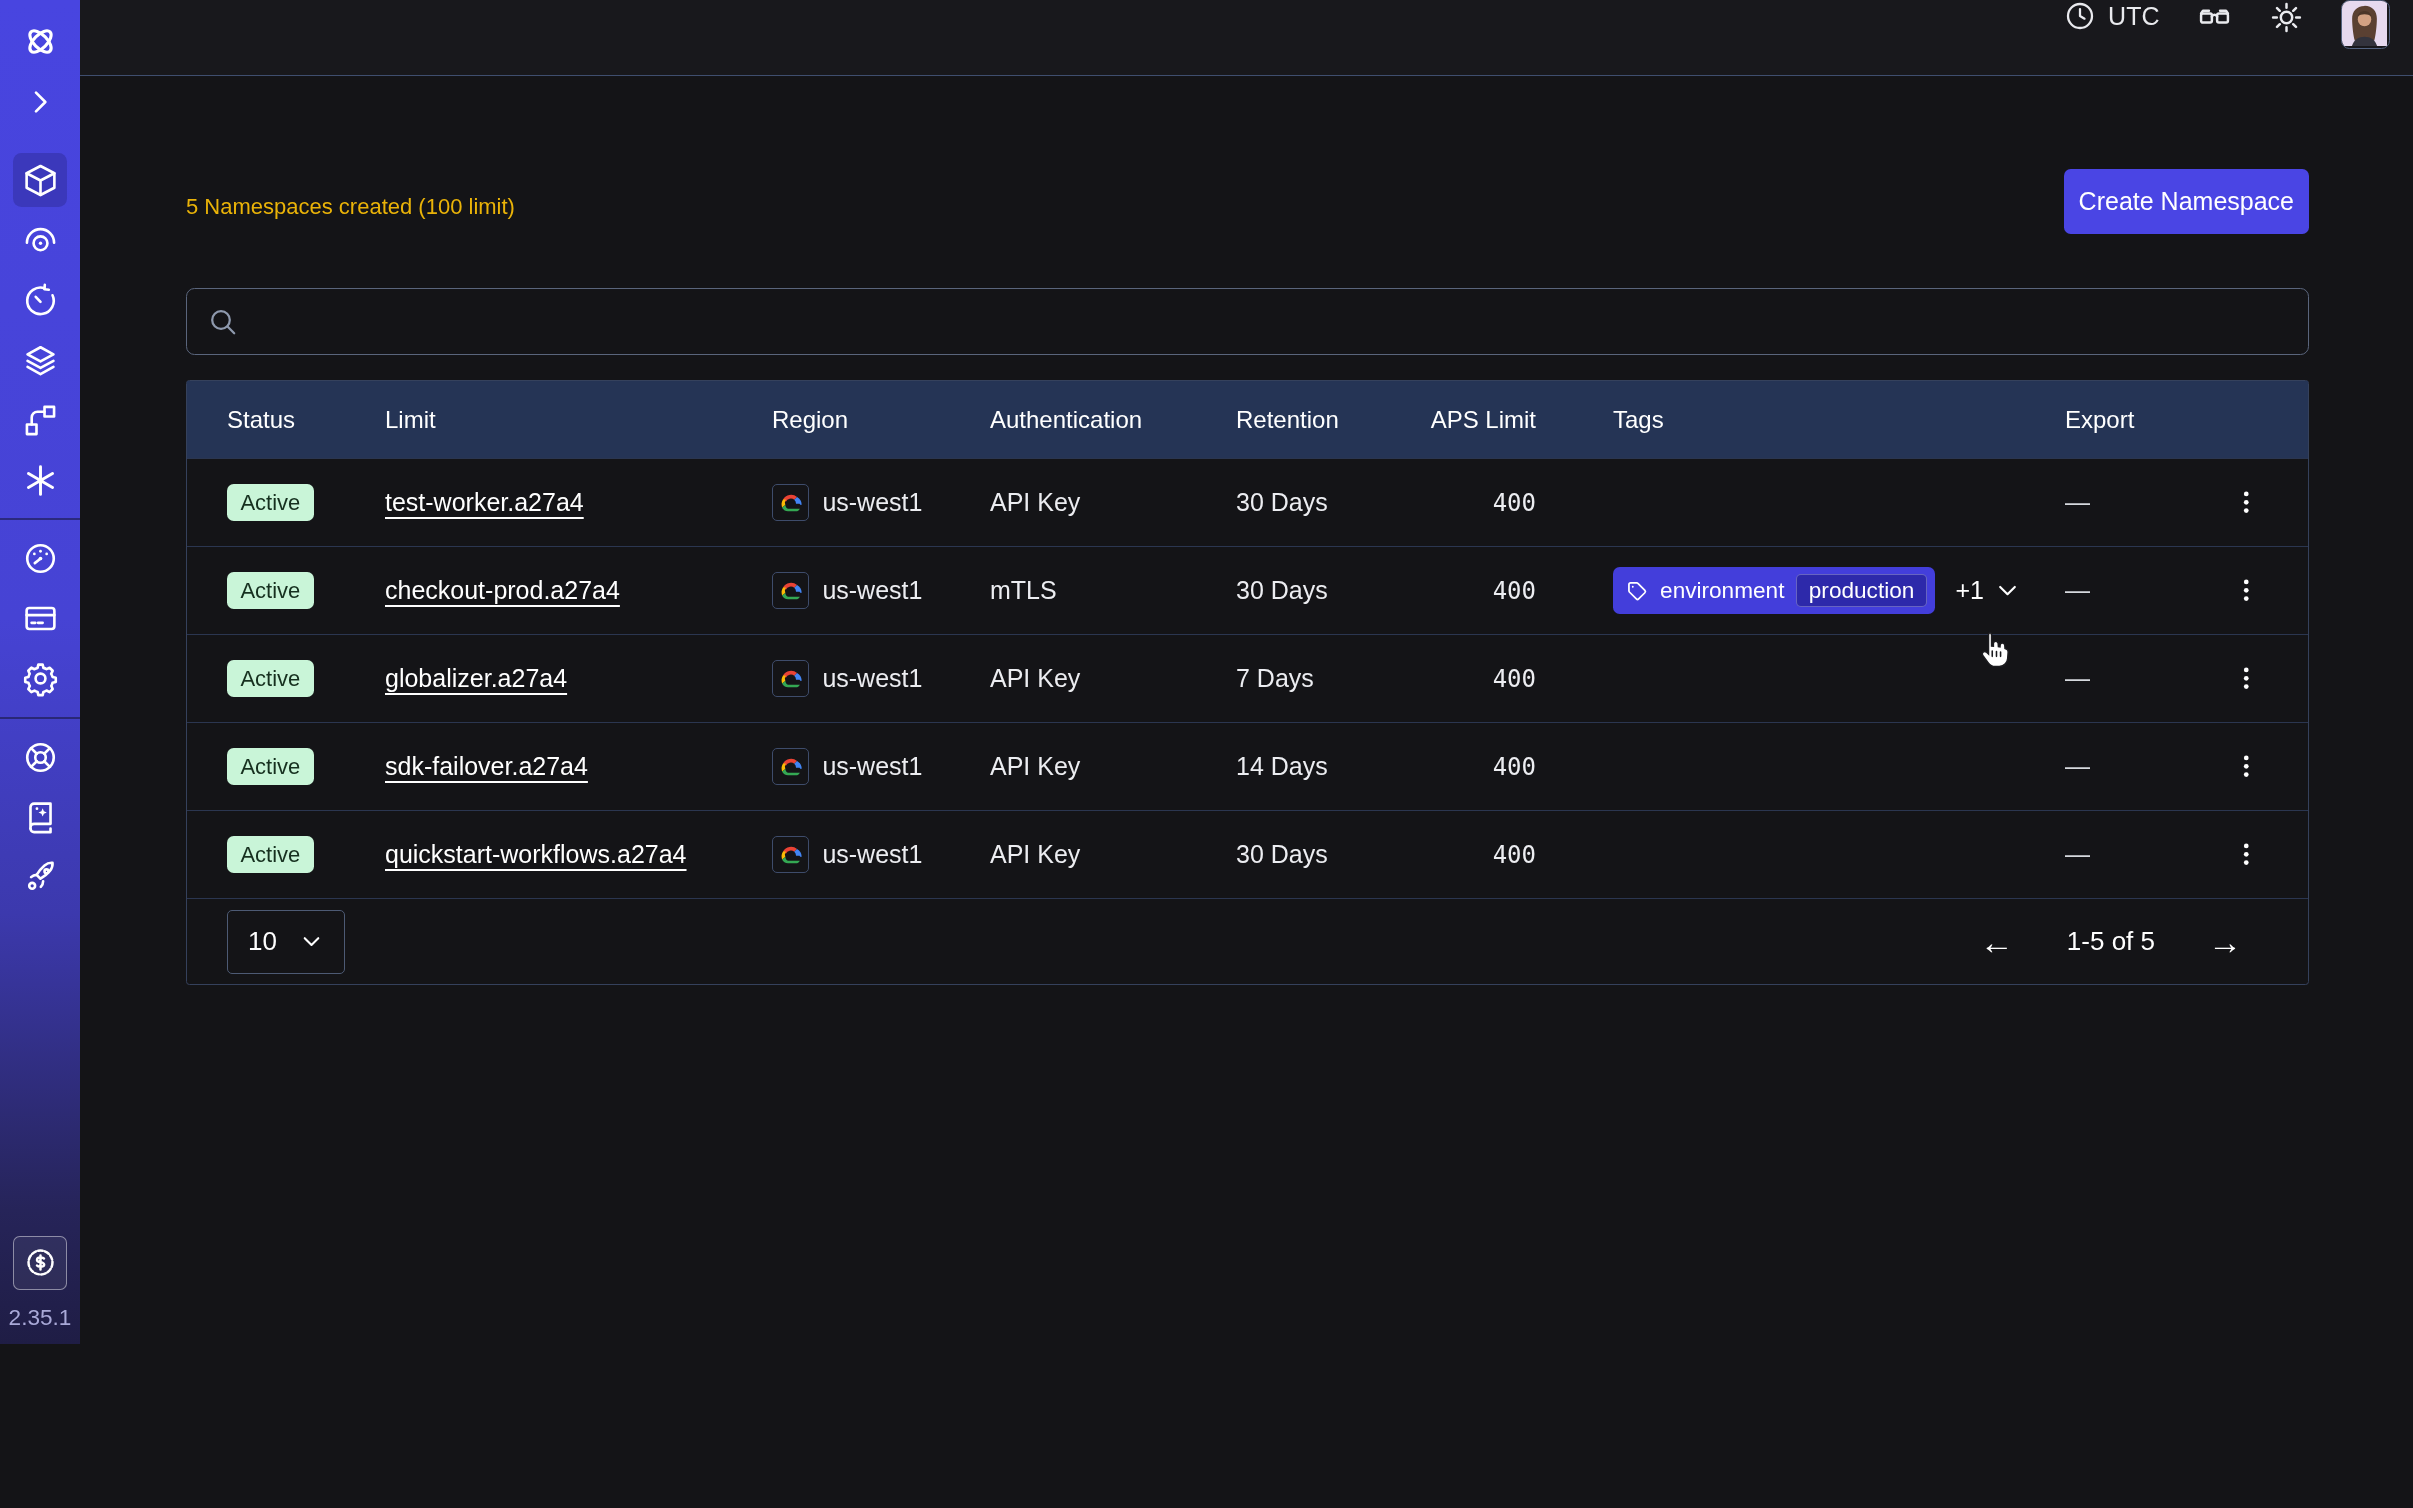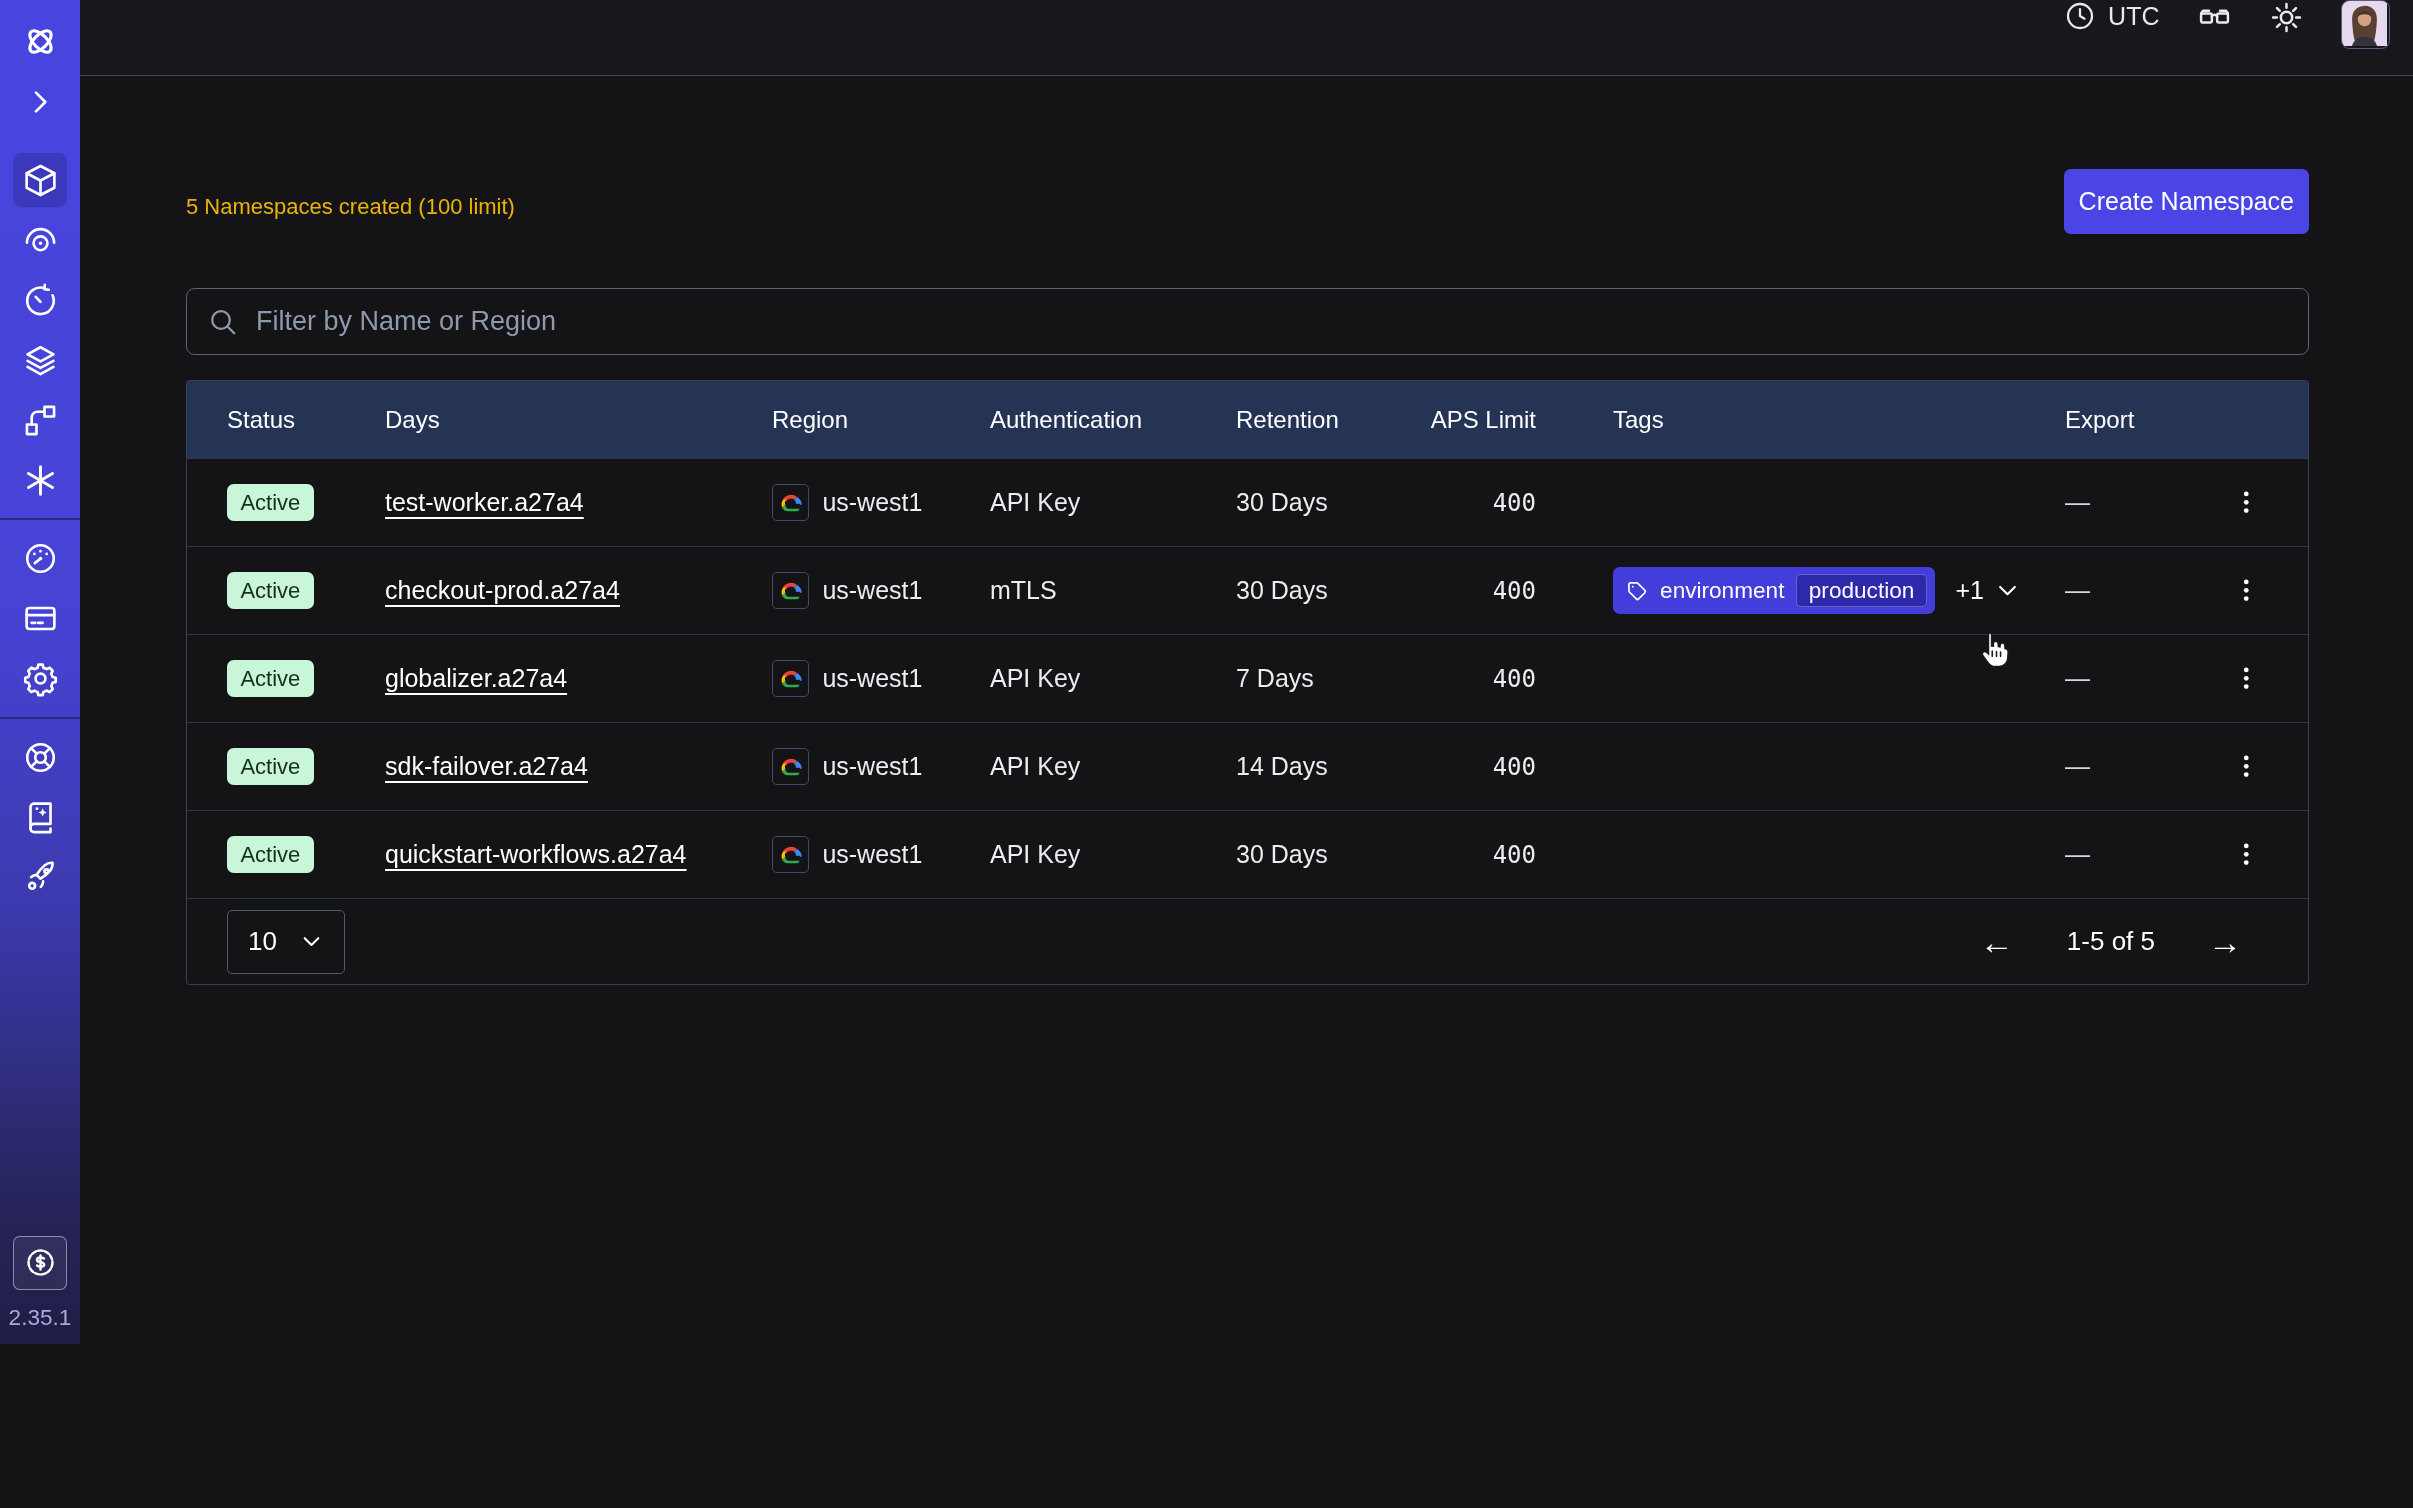--- a/index.html
+++ b/index.html
@@ -286,28 +286,27 @@
       <button class="primary-btn">Create Namespace</button>
     </div>
 
     <div class="filter">
       <span>
         <svg width="32" height="32" viewBox="0 0 24 24" class="stroke-ic" style="stroke:#8e99ad">
           <circle cx="10.5" cy="10.5" r="6.6"></circle>
             <path d="M15.4 15.4 20.4 20.4"></path>
         </svg>
       </span>
-      <input type="text" placeholder="Filter by Name or Region" style="">
     </div>
 
     <div class="table">
 
       <div class="thead grid-cols">
         <div class="cell">Status</div>
-        <div class="cell">Days</div>
+        <div class="cell">Limit</div>
         <div class="cell">Region</div>
         <div class="cell">Authentication</div>
         <div class="cell">Retention</div>
         <div class="cell aps">APS Limit</div>
         <div class="cell">Tags</div>
         <div class="cell">Export</div>
         <div class="cell"></div>
       </div>
 
       <div class="trow grid-cols">

